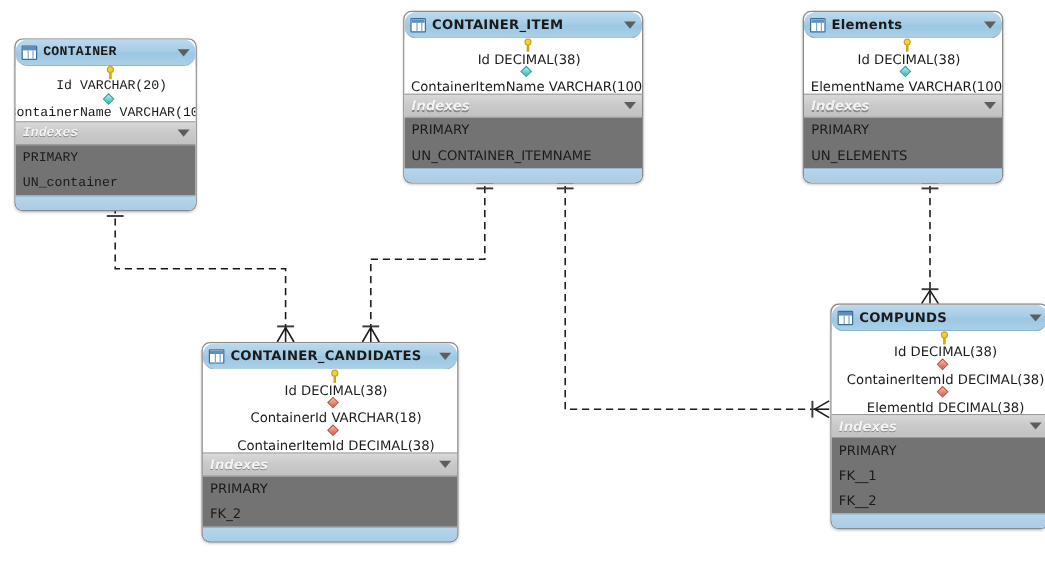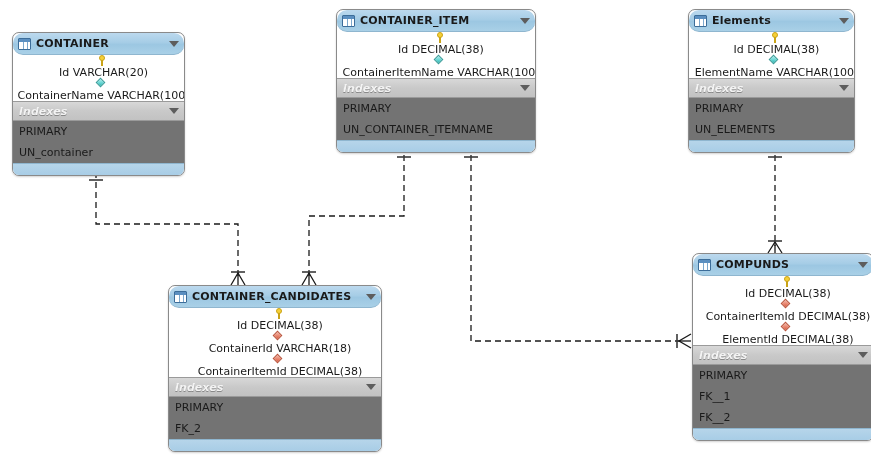--- a/index.html
+++ b/index.html
@@ -237,21 +237,21 @@
       <path d="M 775,155 L 775,246" fill="none" stroke="#1a1a1a" stroke-width="1.3" stroke-dasharray="6,4"></path>
       <line x1="768" y1="152" x2="782" y2="152" stroke="#3a3a3a" stroke-width="1.6"></line>
       <line x1="768" y1="157" x2="782" y2="157" stroke="#3a3a3a" stroke-width="1.6"></line>
       <line x1="768" y1="241" x2="782" y2="241" stroke="#3a3a3a" stroke-width="1.6"></line>
       <path d="M 768,253 L 775,242 L 782,253" fill="none" stroke="#1a1a1a" stroke-width="1.3"></path>
       <line x1="775" y1="242" x2="775" y2="253" stroke="#1a1a1a" stroke-width="1.3"></line>
     </g>
   </svg>
 
   <div id="tables-host">
-      <div class="table-node" style="left: 12px; top: 32px; width: 173px;">
+      <div class="table-node" style="left: 12px; top: 32px; width: 152px; font-family: Liberation Mono, monospace;">
         <div class="tbl-header">
           <span class="tbl-icon"></span>
           <span class="tbl-title">CONTAINER</span>
           <span class="caret"></span>
         </div>
         <div class="rows">
           <div class="row">
             <span class="ic ic-key"></span>
             <span class="col-name">Id VARCHAR(20)</span>
           </div>
@@ -289,21 +289,21 @@
         <div class="idx-header">
           <span class="idx-title">Indexes</span>
           <span class="caret"></span>
         </div>
         <div class="idx-rows">
           <div class="idx-row">PRIMARY</div>
           <div class="idx-row">UN_CONTAINER_ITEMNAME</div>
         </div>
         <div class="tbl-footer"></div>
       </div>
-      <div class="table-node" style="left: 688px; top: 9px; width: 167px;">
+      <div class="table-node" style="left: 669px; top: 9px; width: 167px;">
         <div class="tbl-header">
           <span class="tbl-icon"></span>
           <span class="tbl-title">Elements</span>
           <span class="caret"></span>
         </div>
         <div class="rows">
           <div class="row">
             <span class="ic ic-key"></span>
             <span class="col-name">Id DECIMAL(38)</span>
           </div>

